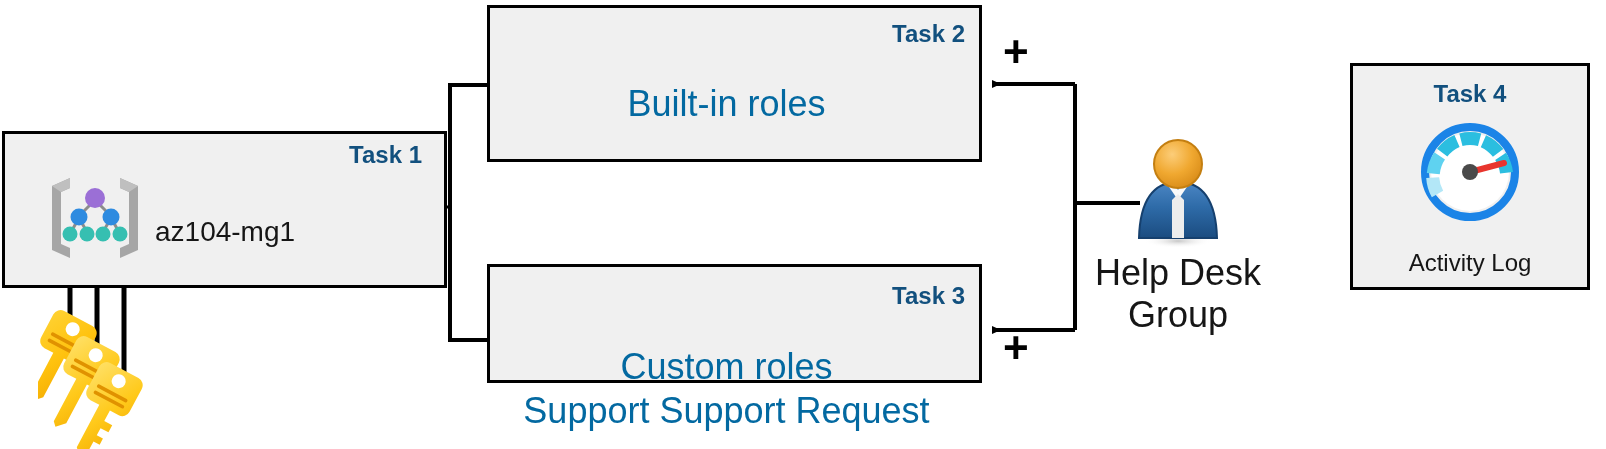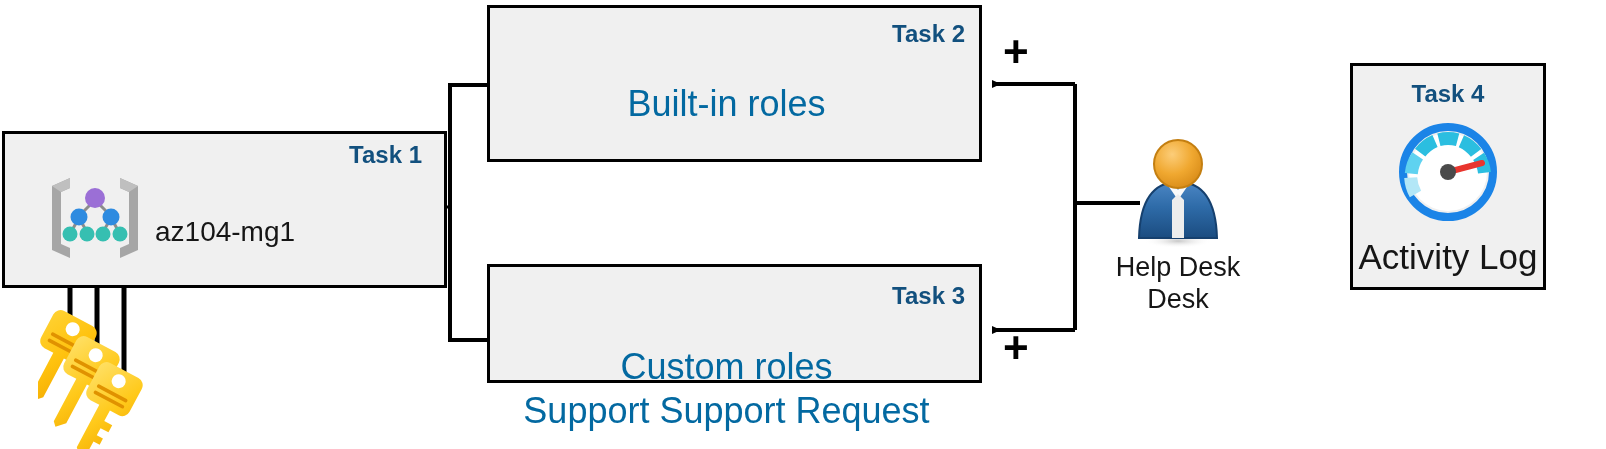--- a/index.html
+++ b/index.html
@@ -60,29 +60,29 @@
   #task2 { left: 487px; top: 5px; width: 495px; height: 157px; }
   #task2 .task-tag { right: 14px; top: 14px; }
   #task2 .box-text { top: 36px; }
 
   
   #task3 { left: 487px; top: 264px; width: 495px; height: 119px; }
   #task3 .task-tag { right: 14px; top: 17px; }
   #task3 .box-text { top: 40px; text-align: center; }
 
   
-  #task4 { left: 1350px; top: 63px; width: 196px; height: 227px; }
+  #task4 { left: 1350px; top: 63px; width: 240px; height: 227px; }
   #task4 .task-tag {
     left: 0; right: 0; top: 16px; text-align: center;
   }
   #task4-label {
     position: absolute;
     left: 0; right: 0; bottom: 10px;
     text-align: center;
-    font-size: 35px;
+    font-size: 24px;
     color: #161616;
     white-space: nowrap;
   }
   #gauge-icon {
     position: absolute;
     left: 50%;
     transform: translateX(-50%);
     top: 56px;
     width: 100px;
     height: 100px;
@@ -120,21 +120,21 @@
   #helpdesk-icon {
     position: absolute;
     left: 1128px; top: 138px;
     width: 100px; height: 110px;
   }
   #helpdesk-label {
     position: absolute;
     left: 1068px; top: 252px;
     width: 220px;
     text-align: center;
-    font-size: 27px;
+    font-size: 36px;
     line-height: 1.18;
     color: #161616;
   }
 
   
   #keys-icon {
     position: absolute;
     left: 38px; top: 310px;
     width: 120px; height: 139px;
   }
@@ -246,21 +246,21 @@
     <path d="M50,44 C24,44 12,64 11,100 L89,100 C88,64 76,44 50,44 Z" fill="none" stroke="#16406E" stroke-width="2"></path>
 
     <path d="M39,46 L50,62 L61,46 L56,43 L50,52 L44,43 Z" fill="#FAFAFA"></path>
     <path d="M44,62 L50,56 L56,62 L56,100 L44,100 Z" fill="#EDEDED"></path>
 
     <circle cx="50" cy="26" r="24" fill="url(#headG)"></circle>
     <circle cx="50" cy="26" r="24" fill="none" stroke="#C47F11" stroke-width="2"></circle>
   </svg>
   <div id="helpdesk-label">
     <div>Help Desk</div>
-    <div>Desk</div>
+    <div>Group</div>
   </div>
 
   <div class="task-box" id="task4">
     <span class="task-tag">Task 4</span>
     <svg id="gauge-icon" viewBox="0 0 100 100" xmlns="http://www.w3.org/2000/svg">
       <circle cx="50" cy="50" r="45" fill="none" stroke="#1B84E7" stroke-width="8"></circle>
       <circle cx="50" cy="50" r="39" fill="#FFFFFF"></circle>
 
       <g stroke-width="13" fill="none" stroke-linecap="butt">
         <path d="M17.5,72.0 A37.5,37.5 0 0 1 12.7,55.6" stroke="#B3E7F7"></path>

